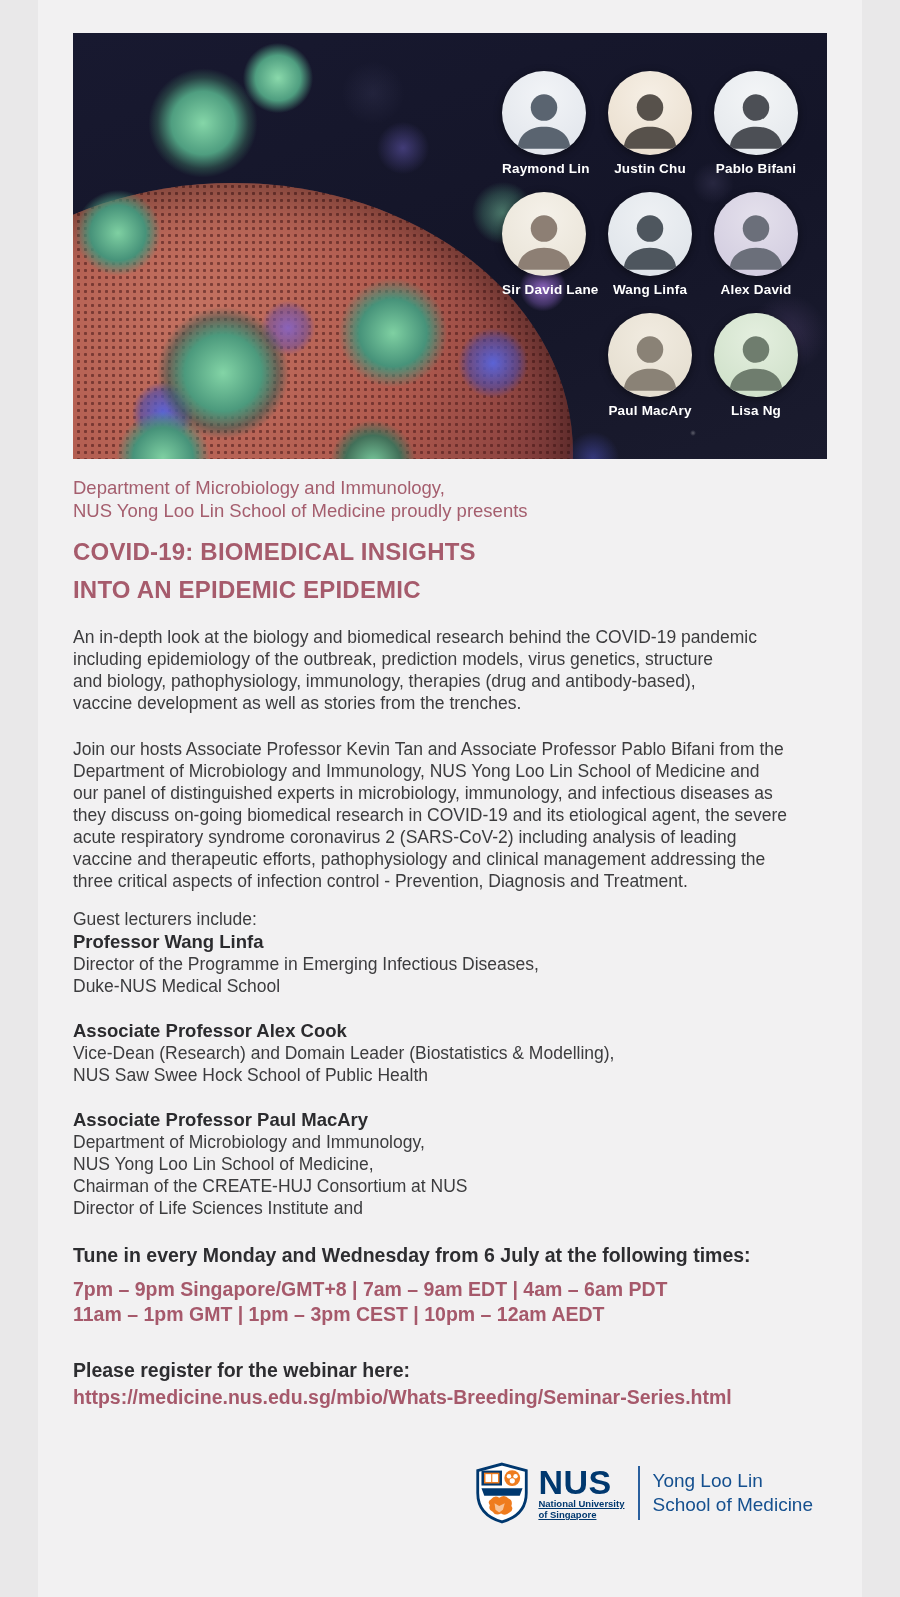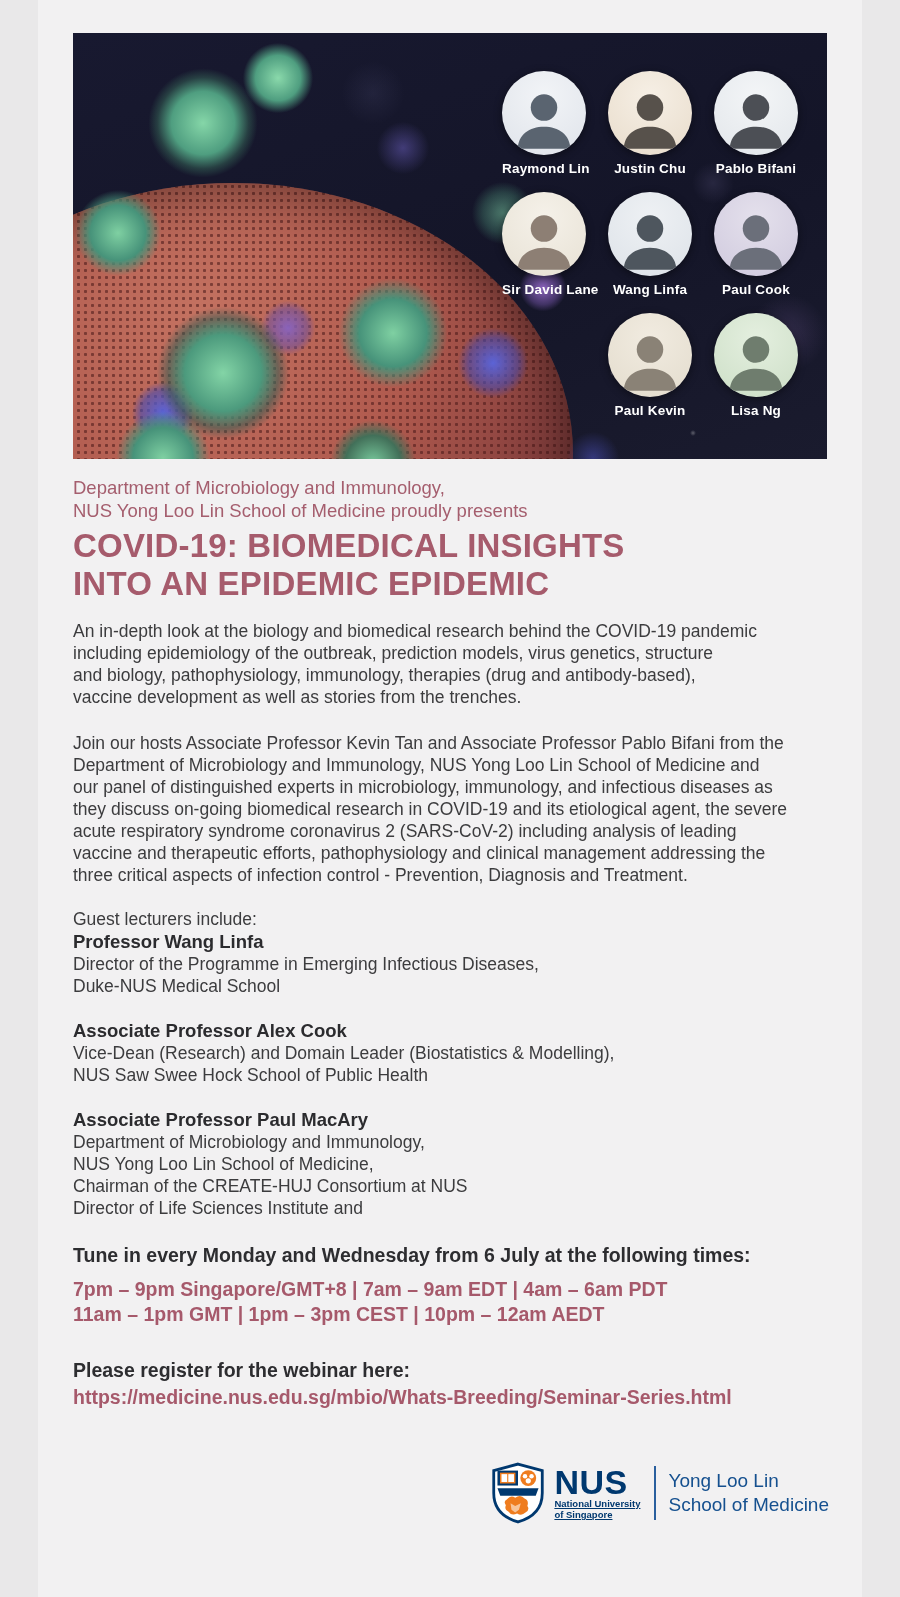--- a/index.html
+++ b/index.html
@@ -82,27 +82,27 @@
     margin-top:6px; color:#ffffff; font-size:13.5px; font-weight:700;
     letter-spacing:.2px; white-space:nowrap;
   }
 
   
   .content { padding:0 35px; color:#3b3b3d; }
   .intro {
     margin-top:17px; color:#a55e6e; font-size:18.5px; font-weight:500; line-height:23px;
   }
   .title {
-    margin-top:5px; color:#a65b6c; font-size:33px; font-weight:700; line-height:38px;
+    margin-top:11px; color:#a65b6c; font-size:24px; font-weight:700; line-height:38px;
     letter-spacing:.2px;
   }
   .para { margin-top:17px; font-size:17.5px; line-height:22px; color:#3c3c3e; }
   .para.second { margin-top:24px; }
 
-  .lect { margin-top:22px; }
+  .lect { margin-top:16px; }
   .lect-heading { font-size:17.5px; line-height:22px; color:#3c3c3e; }
   .lect-block { margin-top:0; }
   .lect-block + .lect-block { margin-top:22px; }
   .lect-name { font-size:18.5px; font-weight:700; color:#2b2b2e; line-height:23px; }
   .lect-line { font-size:17.5px; line-height:22px; color:#3c3c3e; }
 
   .sched-intro {
     margin-top:24px; font-size:19.5px; font-weight:600; color:#2d2d30; line-height:25px;
   }
   .times {
@@ -110,21 +110,21 @@
   }
   .reg-intro {
     margin-top:31px; font-size:19.5px; font-weight:700; color:#2d2d30; line-height:25px;
   }
   .reg-url {
     display:block; margin-top:2px; font-size:19.5px; font-weight:700; color:#a6596b;
     line-height:25px; text-decoration:none;
   }
 
   
-  .footer { margin:52px 33px 0; display:flex; justify-content:flex-end; padding-bottom:52px; }
+  .footer { margin:52px 49px 0; display:flex; justify-content:flex-end; padding-bottom:52px; }
   .logo { display:flex; align-items:center; }
   .logo-shield { width:56px; height:62px; flex:0 0 auto; }
   .logo-nus-block { margin-left:8px; }
   .logo-acronym { font-size:34px; font-weight:800; color:#00386f; line-height:32px; letter-spacing:.5px; }
   .logo-sub { font-size:9.5px; font-weight:700; color:#00386f; line-height:11.5px;text-decoration:underline; }
   .logo-divider { width:2px; height:54px; background:#2a5f9e; margin:0 12px 0 14px; }
   .logo-school { font-size:19px; color:#15508f; line-height:24px; font-weight:500; }
 </style>
 </head>
 <body>
@@ -187,31 +187,31 @@
         <div class="spk-name">Wang Linfa</div>
       </div>
 
       <div class="spk">
         <div class="avatar av6">
           <svg viewBox="0 0 24 24">
               <circle cx="12" cy="8.6" r="4.3" fill="currentColor"></circle>
               <path d="M3.5 22c0-4.6 3.8-7.2 8.5-7.2s8.5 2.6 8.5 7.2z" fill="currentColor"></path>
             </svg>
         </div>
-        <div class="spk-name">Paul Cook</div>
+        <div class="spk-name">Alex David</div>
       </div>
 
       <div class="spk pos-r3c2">
         <div class="avatar av7">
           <svg viewBox="0 0 24 24">
               <circle cx="12" cy="8.6" r="4.3" fill="currentColor"></circle>
               <path d="M3.5 22c0-4.6 3.8-7.2 8.5-7.2s8.5 2.6 8.5 7.2z" fill="currentColor"></path>
             </svg>
         </div>
-        <div class="spk-name">Paul Kevin</div>
+        <div class="spk-name">Paul MacAry</div>
       </div>
 
       <div class="spk pos-r3c3">
         <div class="avatar av8">
           <svg viewBox="0 0 24 24">
               <circle cx="12" cy="8.6" r="4.3" fill="currentColor"></circle>
               <path d="M3.5 22c0-4.6 3.8-7.2 8.5-7.2s8.5 2.6 8.5 7.2z" fill="currentColor"></path>
             </svg>
         </div>
         <div class="spk-name">Lisa Ng</div>

